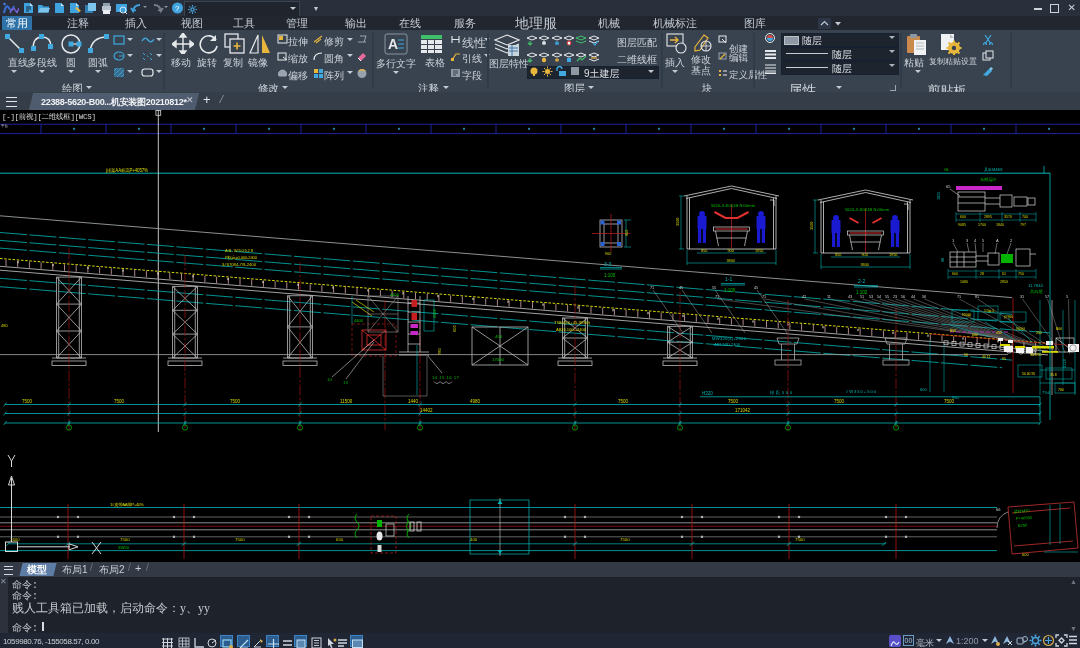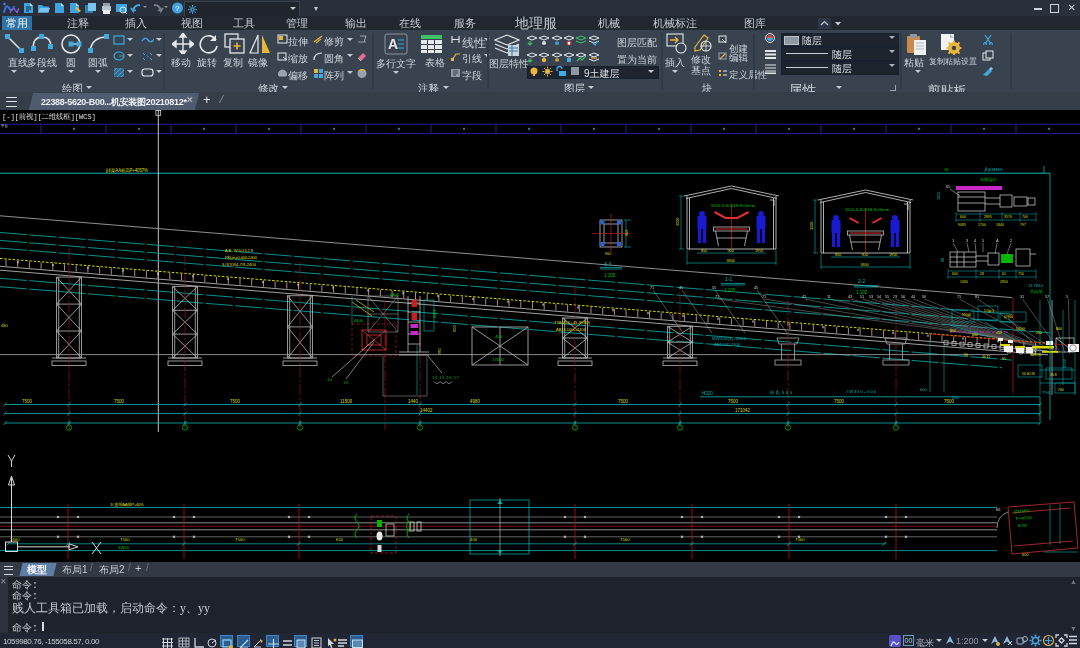--- a/index.html
+++ b/index.html
@@ -317,21 +317,21 @@
       </svg>
       <svg style="position:absolute;left:576.2px;top:22px" width="11" height="11" viewBox="0 0 11 11">
         <path d="M0 3 L5 1 L10 3 L5 5 Z" stroke="#e6e9ec" fill="none"></path>
         <path d="M1 9 L4 6 l2 2 l4 -4" stroke="#3fbf6a" stroke-width="1.2" fill="none"></path>
       </svg>
       <svg style="position:absolute;left:588.5px;top:22px" width="11" height="11" viewBox="0 0 11 11">
         <path d="M0 3 L5 1 L10 3 L5 5 Z M0 7 L5 9 L10 7" stroke="#e6e9ec" fill="none"></path>
         <path d="M2 6 h6" stroke="#e8b63c" stroke-width="1.2"></path>
       </svg>
       <div style="position:absolute;left:617px;top:6px;font-size:10px;color:#ccd3db;white-space:nowrap">图层匹配</div>
-      <div style="position:absolute;left:617px;top:23px;font-size:10px;color:#ccd3db;white-space:nowrap">置为当前</div>
+      <div style="position:absolute;left:617px;top:23px;font-size:10px;color:#ccd3db;white-space:nowrap">二维线框</div>
       <div style="position:absolute;left:527px;top:36px;width:130px;height:11px;background:#1e242e;border:1px solid #162030"></div>
       <svg style="position:absolute;left:529px;top:36px" width="11" height="11" viewBox="0 0 11 11">
         <circle cx="5" cy="5" r="3.5" fill="#e8b63c"></circle>
         <rect x="4" y="8" width="2" height="2" fill="#e8b63c"></rect>
       </svg>
       <svg style="position:absolute;left:542px;top:36px" width="11" height="11" viewBox="0 0 11 11">
         <circle cx="5.5" cy="5.5" r="2.5" fill="#e8b63c"></circle>
         <g stroke="#e8b63c" stroke-width="1">
           <path d="M5.5 0.5 v2 M5.5 8.5 v2 M0.5 5.5 h2 M8.5 5.5 h2 M2 2 l1.5 1.5 M7.5 7.5 L9 9 M2 9 L3.5 7.5 M7.5 3.5 L9 2"></path>
         </g>

